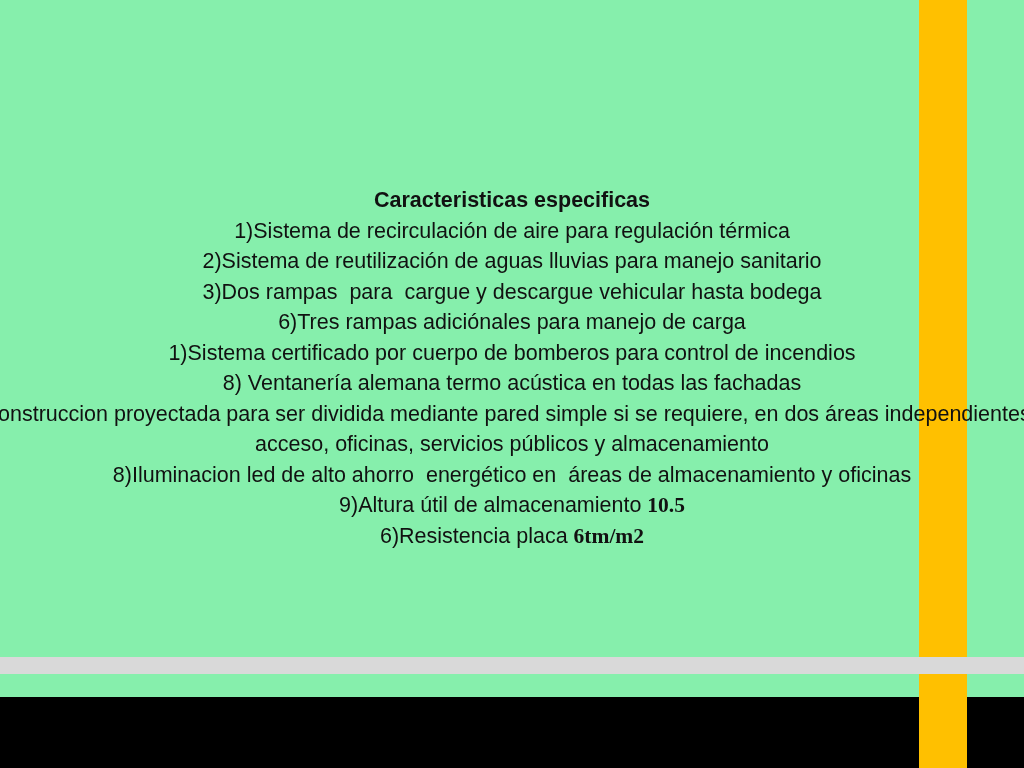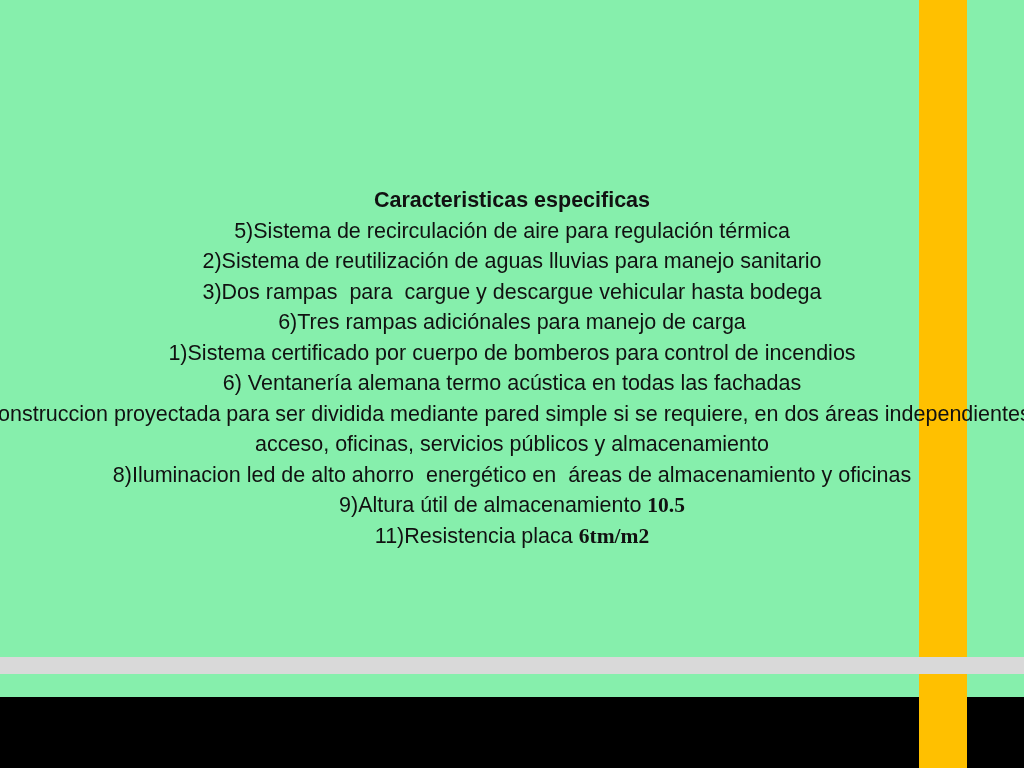--- a/index.html
+++ b/index.html
@@ -51,25 +51,25 @@
 
 <div class="slide">
 
   <div class="footer-bar"></div>
   <div class="accent-stripe"></div>
   <div class="divider-bar"></div>
 
   <div class="text-block">
     <div class="line title">Caracteristicas especificas</div>
 
-    <div class="line"><span>5)Sistema de recirculación de aire para regulación térmica</span></div>
+    <div class="line"><span>1)Sistema de recirculación de aire para regulación térmica</span></div>
     <div class="line"><span>2)Sistema de reutilización de aguas lluvias para manejo sanitario</span></div>
     <div class="line"><span>3)Dos rampas  para  cargue y descargue vehicular hasta bodega</span></div>
     <div class="line"><span>6)Tres rampas adiciónales para manejo de carga</span></div>
     <div class="line"><span>1)Sistema certificado por cuerpo de bomberos para control de incendios</span></div>
-    <div class="line"><span>6) Ventanería alemana termo acústica en todas las fachadas</span></div>
+    <div class="line"><span>8) Ventanería alemana termo acústica en todas las fachadas</span></div>
     <div class="line"><span>7)Construccion proyectada para ser dividida mediante pared simple si se requiere, en dos áreas independientes en acceso, oficinas, servicios públicos y almacenamiento</span></div>
     <div class="line"><span>8)Iluminacion led de alto ahorro  energético en  áreas de almacenamiento y oficinas</span></div>
     <div class="line"><span>9)Altura útil de almacenamiento </span><span class="bold">10.5</span></div>
-    <div class="line"><span>11)Resistencia placa </span><span class="bold">6tm/m2</span></div>
+    <div class="line"><span>6)Resistencia placa </span><span class="bold">6tm/m2</span></div>
   </div>
 
 </div>
 
 </body></html>

